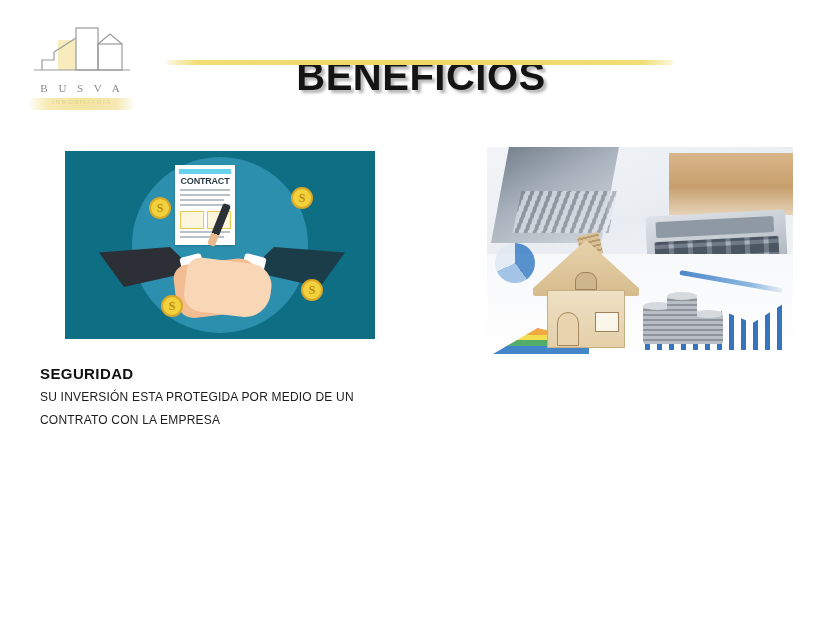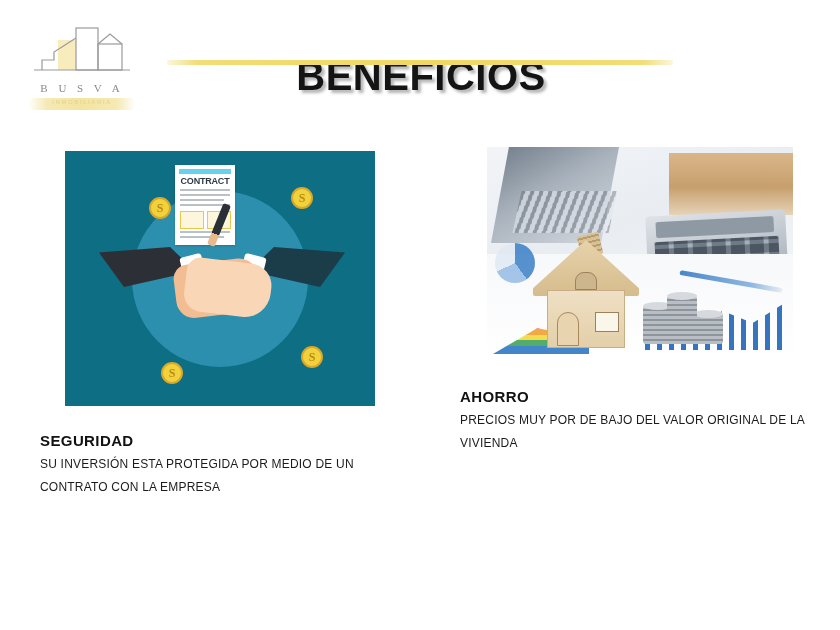--- a/index.html
+++ b/index.html
@@ -104,21 +104,21 @@
   .col-right { left: 460px; width: 360px; }
 
   .figure {
     position: relative;
     overflow: hidden;
     background: #ffffff;
   }
   .fig-left {
     margin: 4px auto 0;
     width: 310px;
-    height: 255px;
+    height: 188px;
   }
   .fig-right {
     margin: 0 auto;
     width: 306px;
     height: 215px;
   }
 
   
   .ill {
     position: absolute;
@@ -512,19 +512,15 @@
           <div class="ph-house-win ph-house-win-r"></div>
           <div class="ph-house-door"></div>
         </div>
         <div class="ph-coins">
           <div class="ph-stack ph-stack-1"></div>
           <div class="ph-stack ph-stack-3"></div>
           <div class="ph-stack ph-stack-2"></div>
         </div>
       </div>
     </div>
-    <div class="cap">
-      <div class="cap-title">AHORRO</div>
-      <div class="cap-body">PRECIOS MUY POR DE BAJO DEL VALOR ORIGINAL DE LA VIVIENDA</div>
-    </div>
   </div>
 
 </div>
 
 </body></html>

